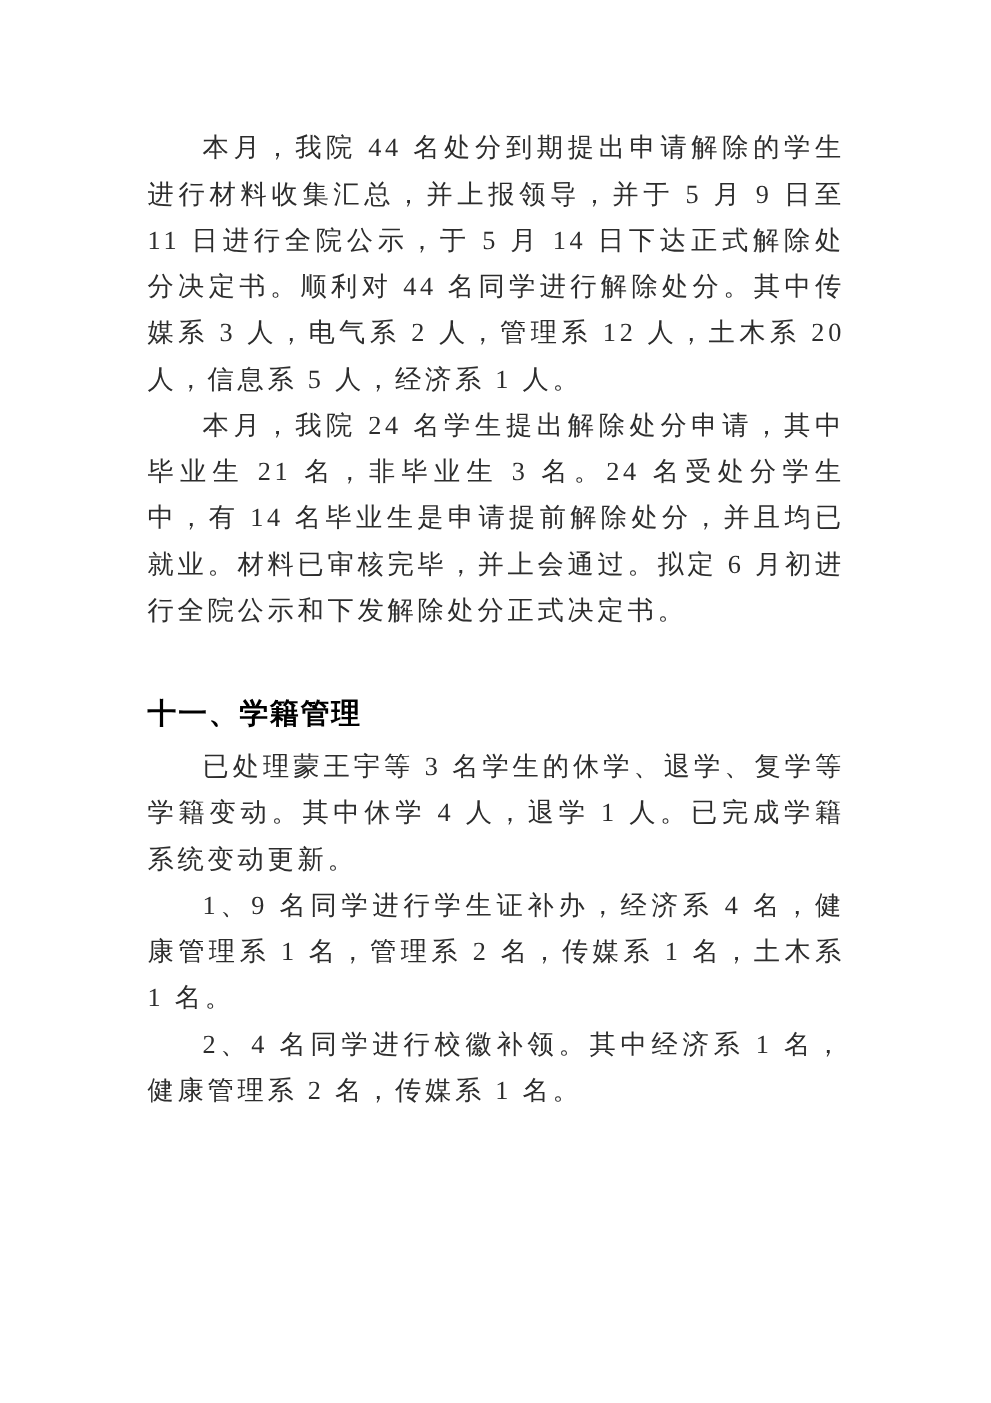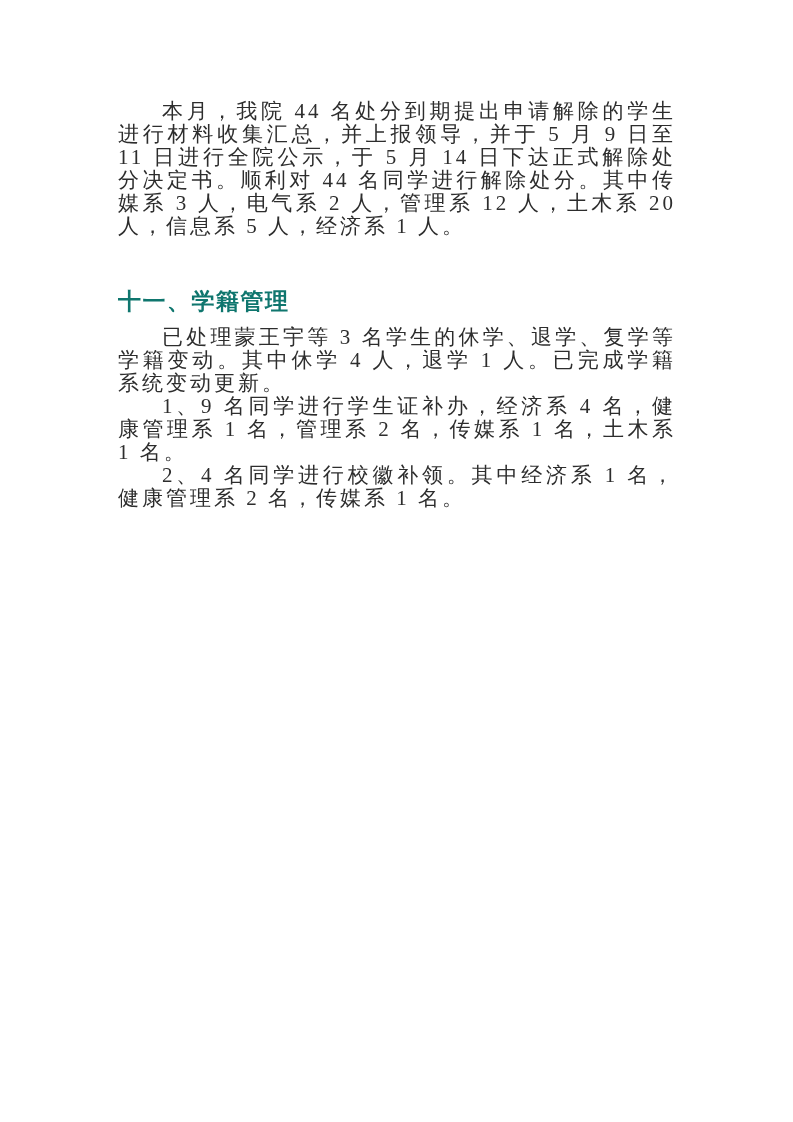--- a/index.html
+++ b/index.html
@@ -15,44 +15,45 @@
   .page {
     box-sizing: border-box;
     width: 793px;
     height: 1122px;
     background: #ffffff;
     padding: 100px 117px 0 118px;
   }
   .para {
     font-family: "Liberation Serif", "DejaVu Serif", serif;
     font-size: 21px;
-    line-height: 23px;
+    line-height: 37px;
     letter-spacing: 3px;
     color: #2d2d2d;
     text-align: justify;
     text-indent: 44px;
     margin: 0;
   }
   .heading {
     font-family: "Liberation Sans", "DejaVu Sans", sans-serif;
     font-weight: bold;
     font-size: 23px;
     line-height: 40px;
     letter-spacing: 1.5px;
-    color: #0f766e;
+    color: #000000;
     margin: 43px 0 5px 0;
     text-indent: 0;
   }
 </style>
 </head>
 <body>
 
 <div class="page">
   <p class="para">本月，我院 44 名处分到期提出申请解除的学生进行材料收集汇总，并上报领导，并于 5 月 9 日至 11 日进行全院公示，于 5 月 14 日下达正式解除处分决定书。顺利对 44 名同学进行解除处分。其中传媒系 3 人，电气系 2 人，管理系 12 人，土木系 20 人，信息系 5 人，经济系 1 人。</p>
 
+  <p class="para">本月，我院 24 名学生提出解除处分申请，其中毕业生 21 名，非毕业生 3 名。24 名受处分学生中，有 14 名毕业生是申请提前解除处分，并且均已就业。材料已审核完毕，并上会通过。拟定 6 月初进行全院公示和下发解除处分正式决定书。</p>
 
   <h2 class="heading">十一、学籍管理</h2>
 
   <p class="para">已处理蒙王宇等 3 名学生的休学、退学、复学等学籍变动。其中休学 4 人，退学 1 人。已完成学籍系统变动更新。</p>
 
 
   <p class="para">1、9 名同学进行学生证补办，经济系 4 名，健康管理系 1 名，管理系 2 名，传媒系 1 名，土木系 1 名。</p>
 
   <p class="para">2、4 名同学进行校徽补领。其中经济系 1 名，健康管理系 2 名，传媒系 1 名。</p>
 </div>

